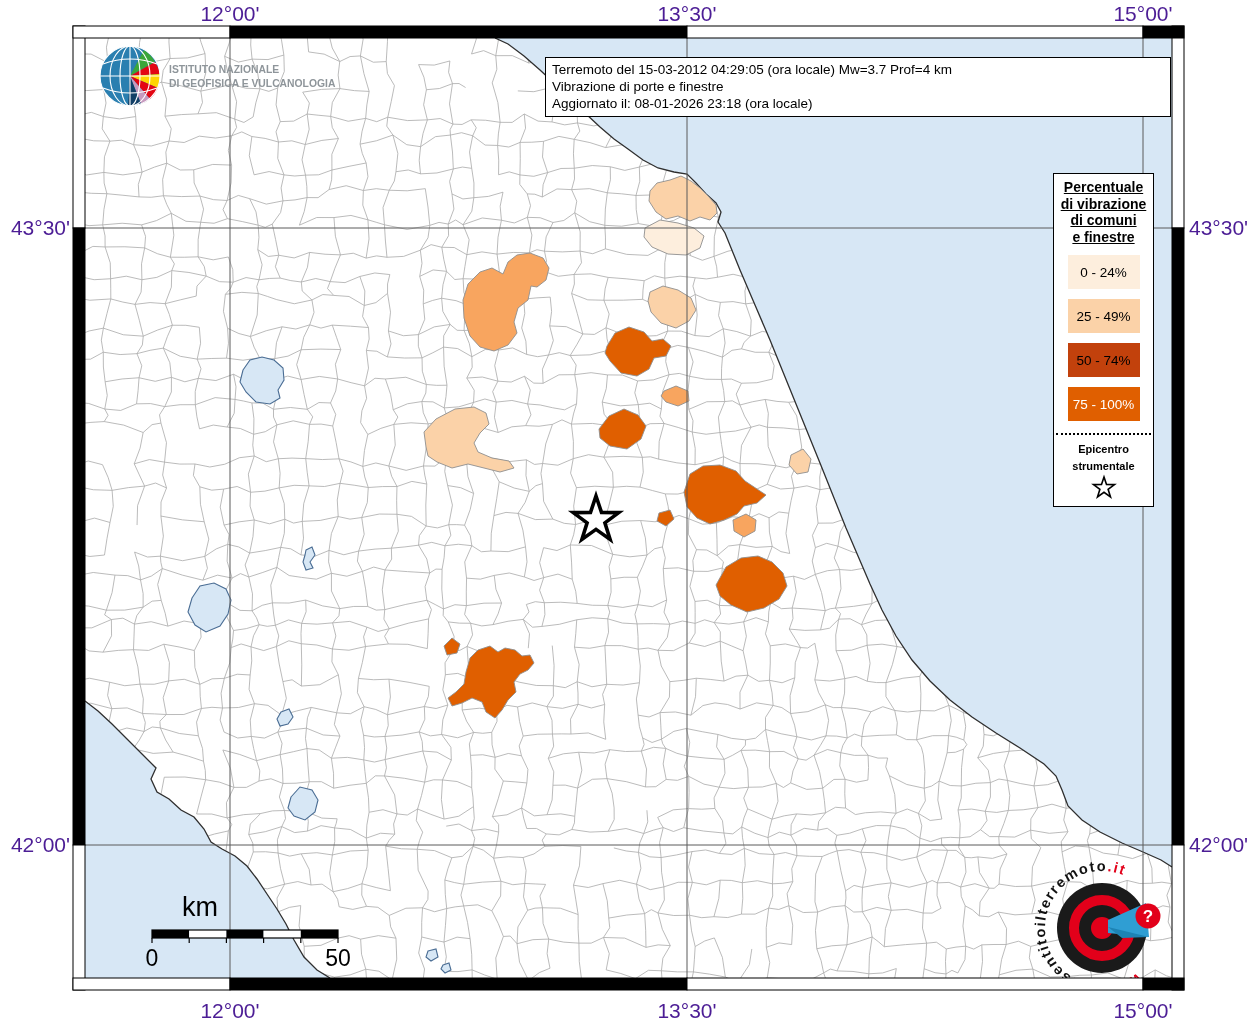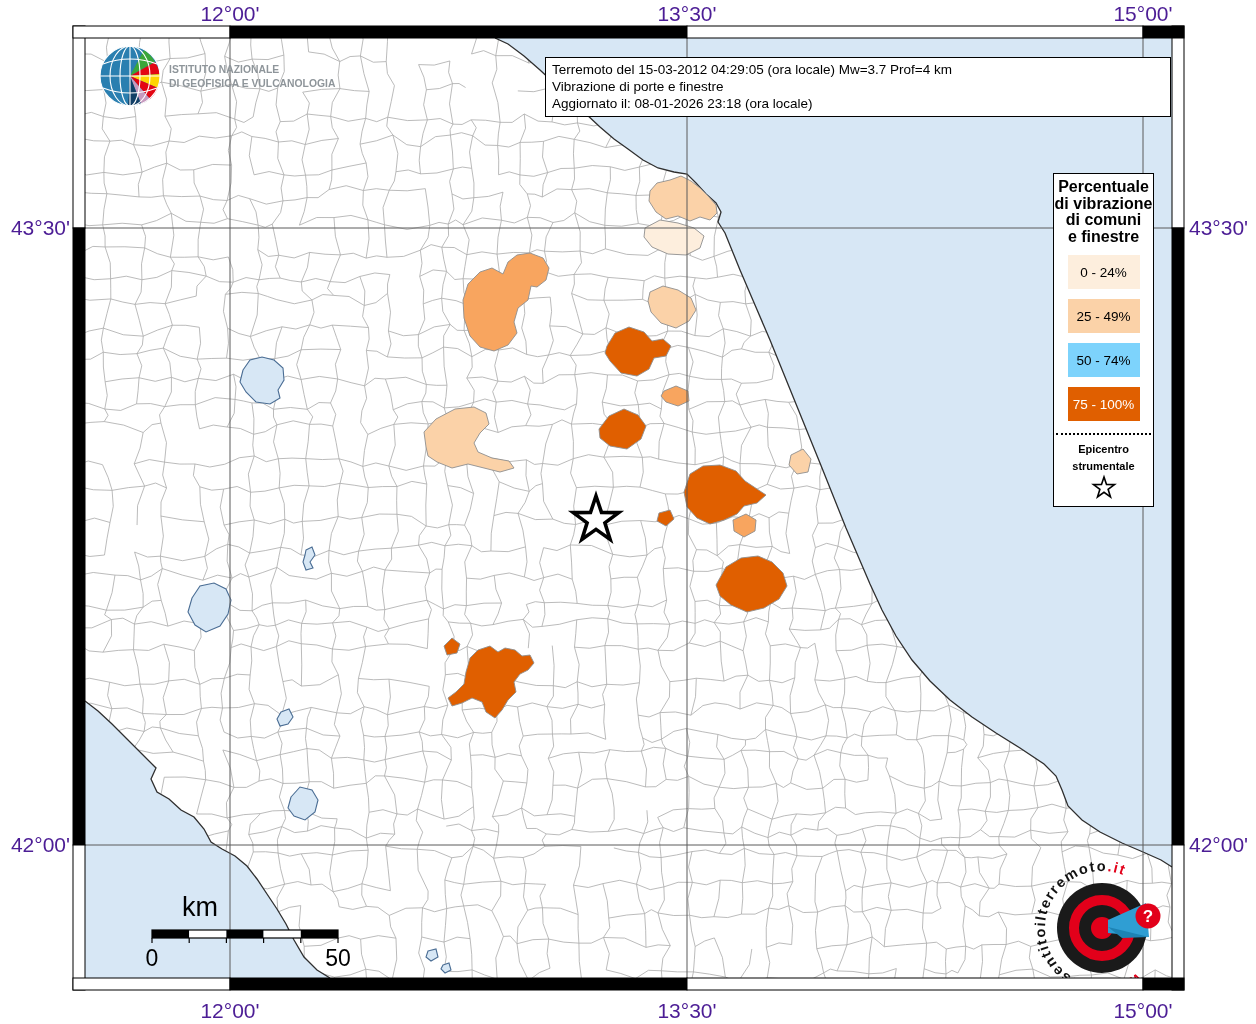--- a/index.html
+++ b/index.html
@@ -5,21 +5,21 @@
   html,body{margin:0;padding:0;background:#fff;}
   #stage{position:relative;width:1256px;height:1024px;background:#fff;overflow:hidden;
          font-family:"Liberation Sans",sans-serif;}
   svg text{font-family:"Liberation Sans",sans-serif;}
   .axis-label{position:absolute;font-size:21px;color:#4c1d95;transform:translateX(-50%);white-space:nowrap;}
   .axis-label.side{transform:none;}
   #info-box{position:absolute;left:545px;top:57px;width:612px;background:#fff;
             border:1.3px solid #000;padding:3px 6px 4px 6px;font-size:13.5px;line-height:17px;color:#000;}
   #legend{position:absolute;left:1053px;top:173px;width:101px;height:334px;background:#fff;
           border:1.5px solid #000;box-sizing:border-box;text-align:center;}
-  #legend .lg-title{font-size:16px;font-weight:bold;line-height:16.5px;margin-top:5px;}
+  #legend .lg-title{font-size:14px;font-weight:bold;line-height:16.5px;margin-top:5px;text-decoration:underline;}
   #legend .lg-item{width:72px;height:34px;margin:10px auto 0 auto;display:flex;align-items:center;
                    justify-content:center;font-size:13.5px;font-weight:normal;}
   #legend .lg-sep{border-top:2px dotted #000;margin:12px 2px 6px 2px;}
   #legend .lg-epi{font-size:11px;font-weight:bold;line-height:16.5px;}
   #ingv{position:absolute;left:98px;top:44px;display:flex;align-items:center;}
   #ingv .org{margin-left:7px;color:#8e959a;font-size:11.5px;font-weight:bold;line-height:14px;
              letter-spacing:0px;transform:scaleX(.9);transform-origin:left center;white-space:nowrap;}
 </style>
 </head>
 <body>
@@ -242,21 +242,21 @@
   <div id="legend">
     <div class="lg-title">
       <div>Percentuale</div>
       <div>di vibrazione</div>
       <div>di comuni</div>
       <div>e finestre</div>
     </div>
     <div id="legend-items">
         <div class="lg-item" style="background: rgb(253, 238, 221); color: rgb(0, 0, 0);">0 - 24%</div>
         <div class="lg-item" style="background: rgb(251, 210, 168); color: rgb(0, 0, 0);">25 - 49%</div>
-        <div class="lg-item" style="background: #7dd3fc; color: rgb(0, 0, 0);">50 - 74%</div>
+        <div class="lg-item" style="background: #c2410c; color: rgb(0, 0, 0);">50 - 74%</div>
         <div class="lg-item" style="background: rgb(224, 95, 0); color: rgb(255, 255, 255);">75 - 100%</div>
       </div>
     <div class="lg-sep"></div>
     <div class="lg-epi">
       <div>Epicentro</div>
       <div>strumentale</div>
     </div>
     <div id="legend-star"><svg width="30" height="28">
           <polygon points="15.0,3.0 17.5,10.5 25.5,10.6 19.1,15.3 21.5,22.9 15.0,18.3 8.5,22.9 10.9,15.3 4.5,10.6 12.5,10.5" fill="#fff" stroke="#000" stroke-width="1.6"></polygon>
         </svg></div>

